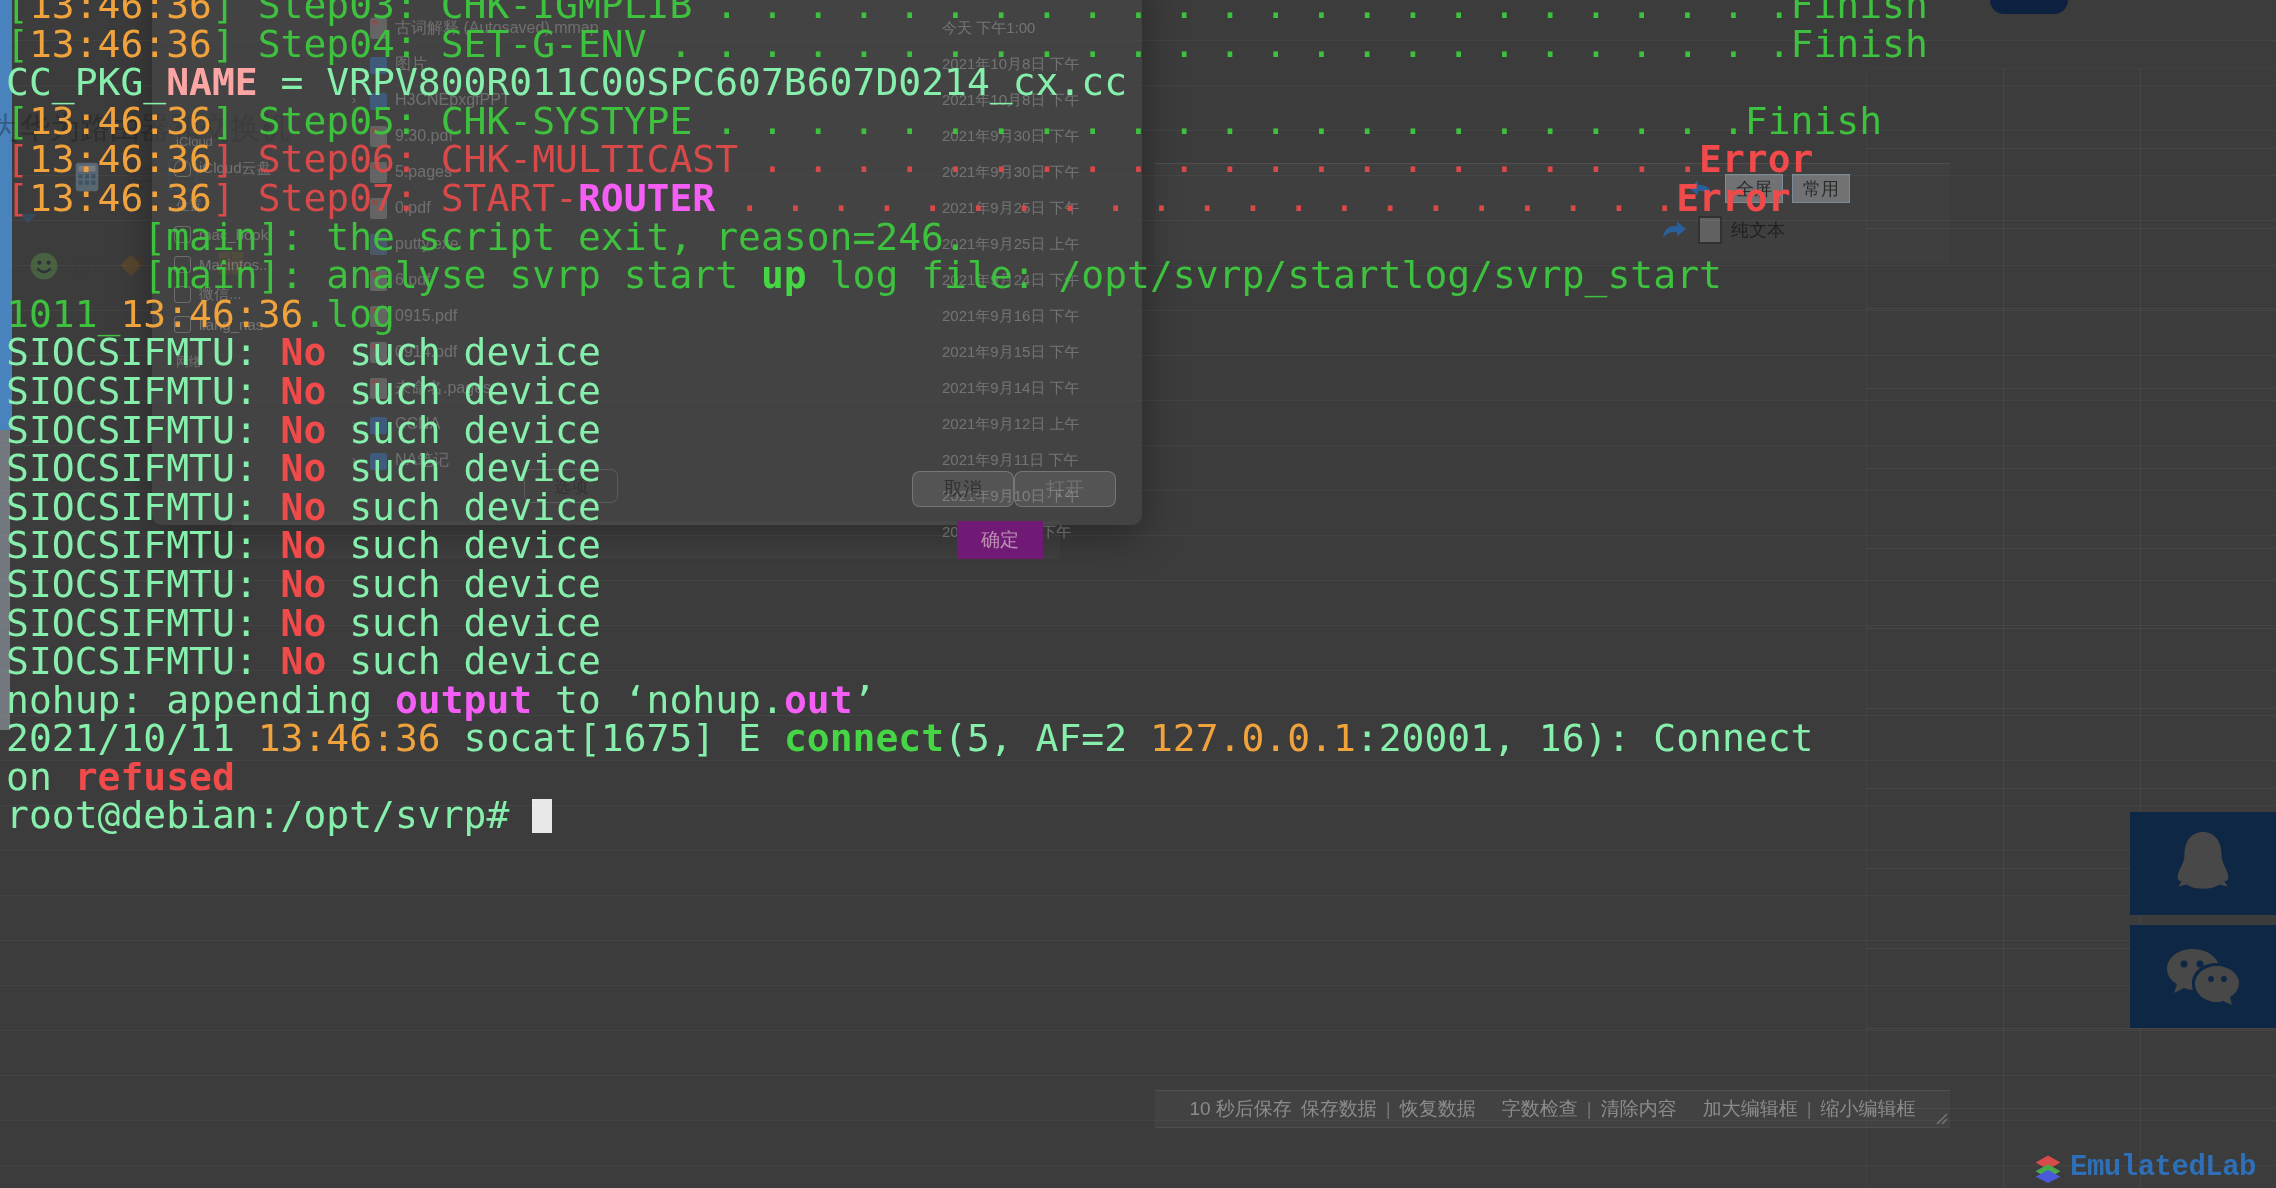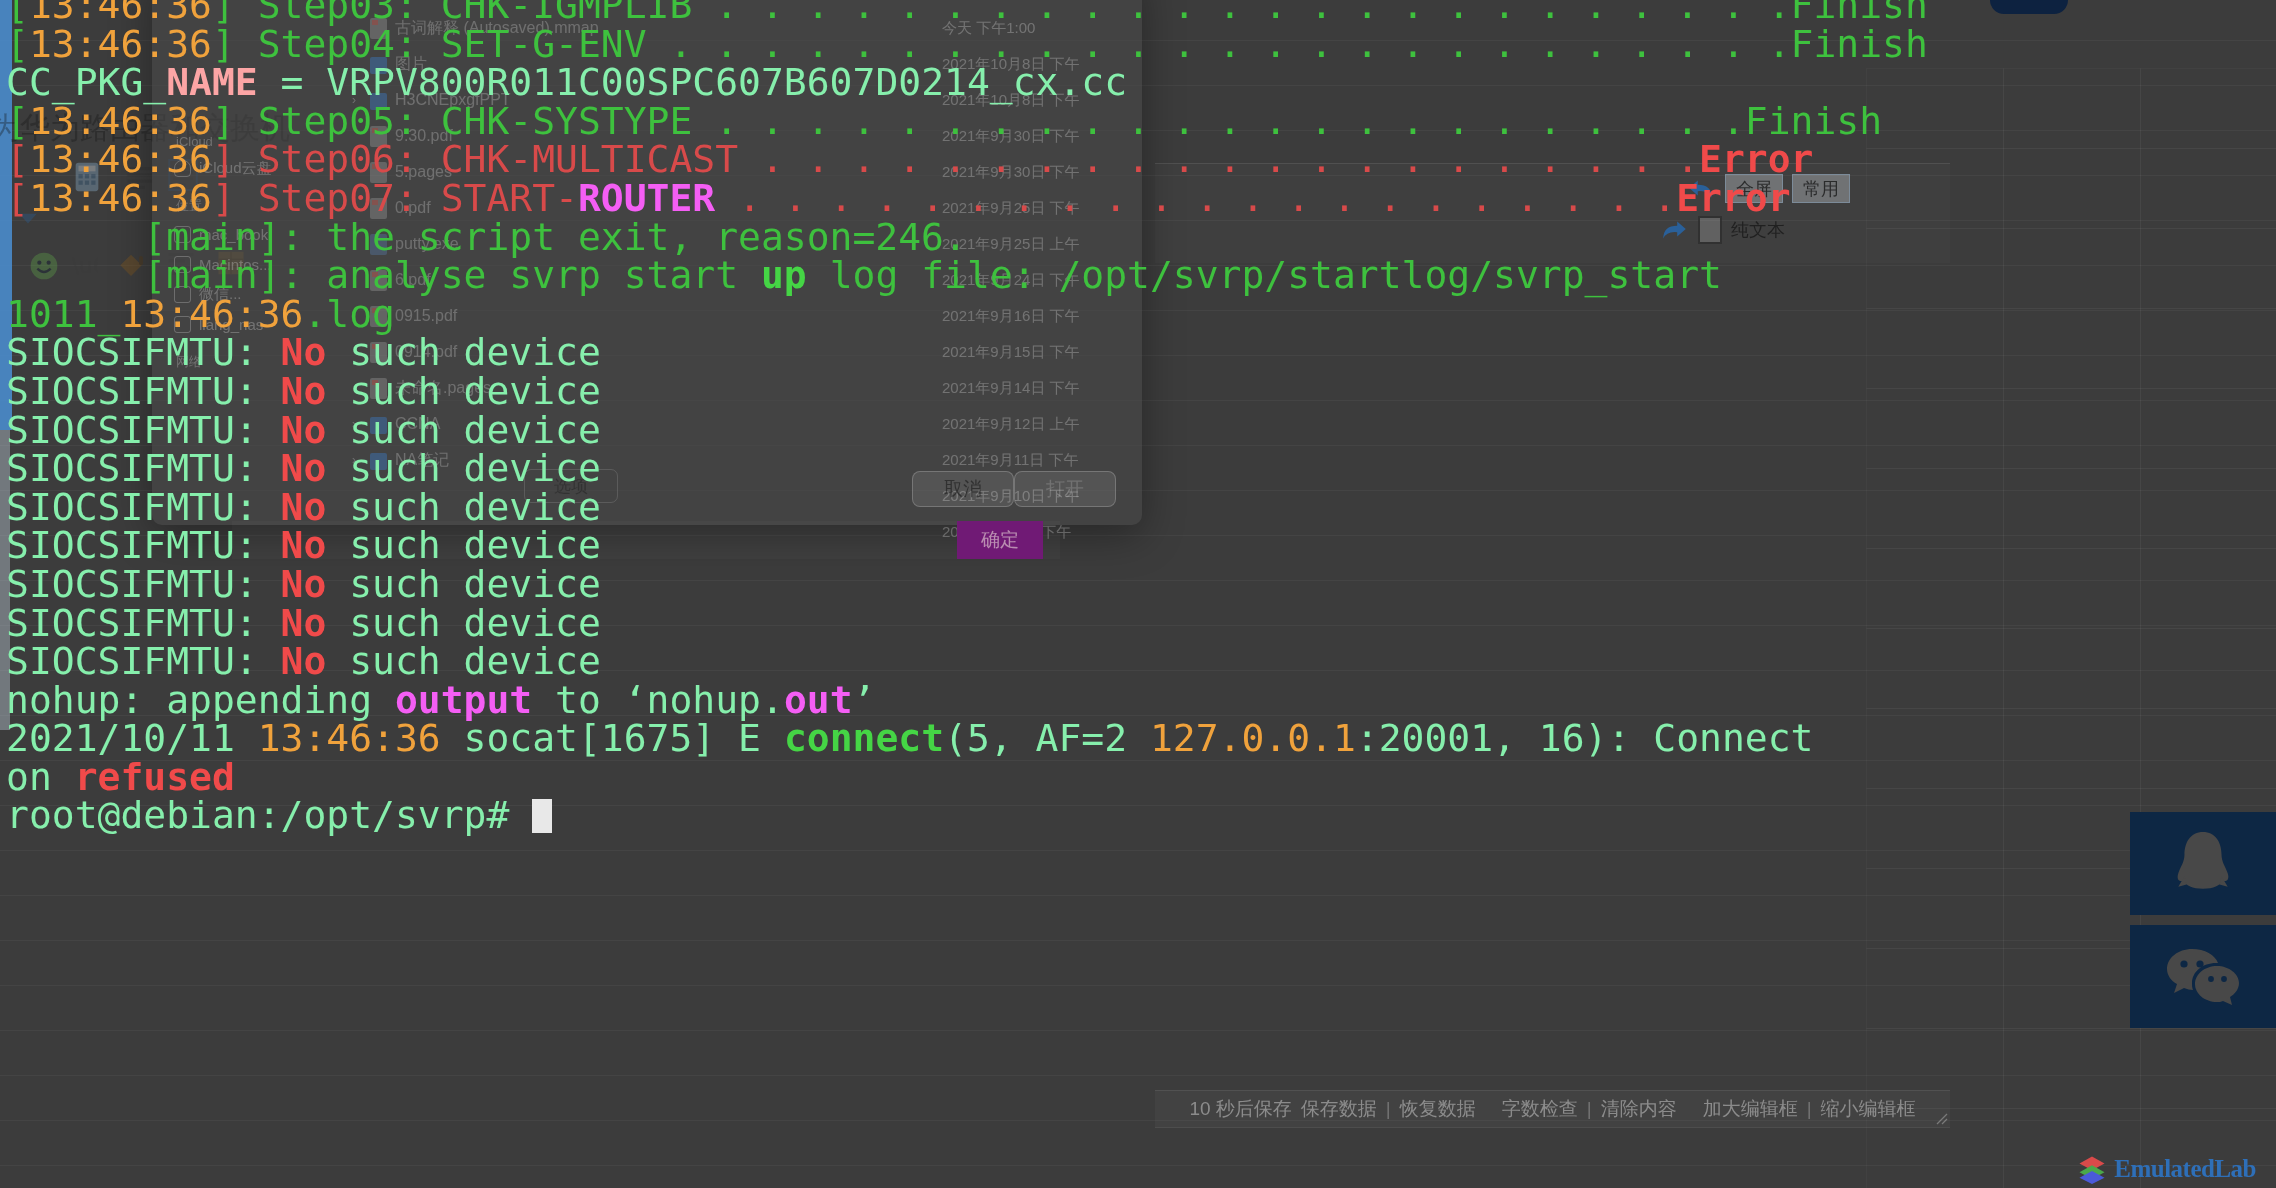--- a/index.html
+++ b/index.html
@@ -100,21 +100,21 @@
               background:rgba(255,255,255,.03);
               border-top:1px solid rgba(255,255,255,.08);
               border-bottom:1px solid rgba(255,255,255,.06);
               display:flex;align-items:center;justify-content:center;gap:9px;
               font-family:"Liberation Sans",sans-serif;font-size:19px;color:rgba(200,200,200,.55);}
   #status-bar .sep{color:rgba(200,200,200,.35);}
   #status-resize{position:absolute;right:2px;bottom:2px;width:14px;height:14px;}
 
   
   #watermark{position:absolute;right:20px;bottom:4px;display:flex;align-items:center;gap:7px;}
-  #wm-text{font-family:Liberation Serif, serif;font-size:25px;font-weight:bold;
+  #wm-text{font-family:Liberation Mono, monospace;font-size:29px;font-weight:bold;
            color:#2e6fb8;letter-spacing:-.5px;}
 
   
   #bg-headline{position:absolute;left:-10px;top:108px;font-family:"Liberation Sans",sans-serif;
                font-size:30px;color:rgba(20,20,20,.35);white-space:nowrap;}
   #bg-toolbar-icons{position:absolute;left:10px;top:150px;width:300px;height:120px;}
   .bgi{position:absolute;opacity:.35;}
 
   
   #terminal{

